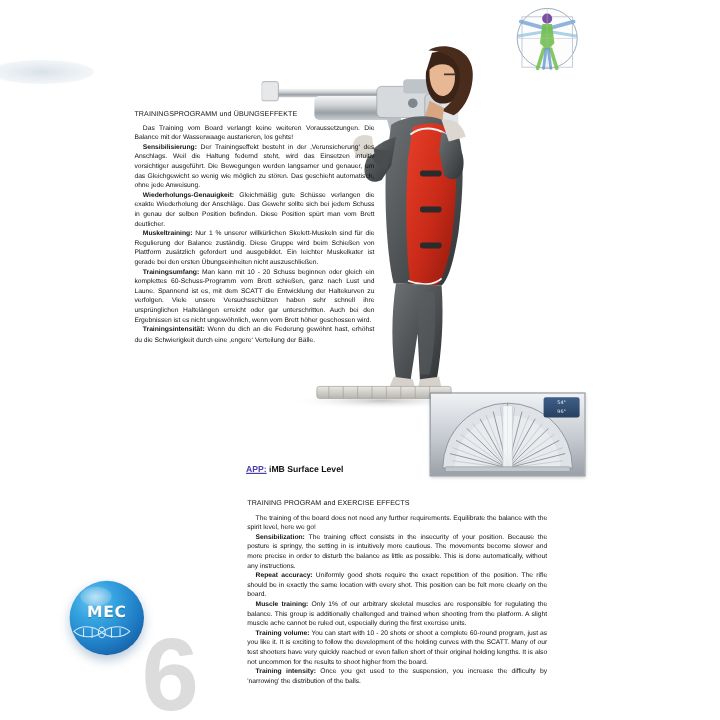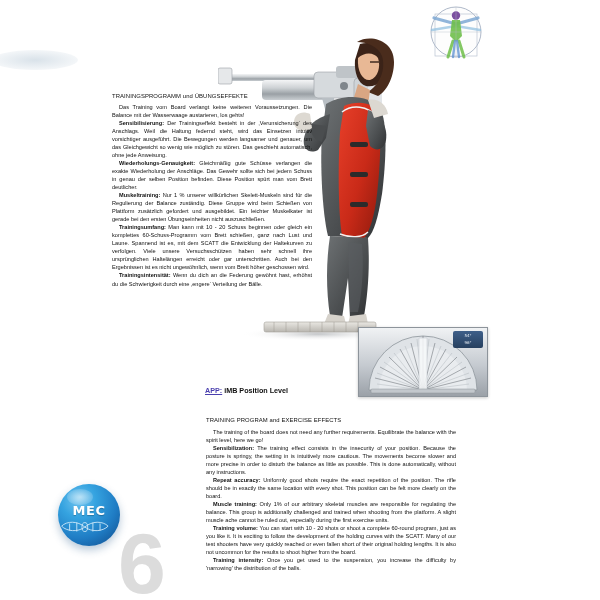--- a/index.html
+++ b/index.html
@@ -325,21 +325,21 @@
   <p><span class="run-in"></span><span>Das Training vom Board verlangt keine weiteren Voraussetzungen. Die Balance mit der Wasserwaage austarieren, los gehts!</span></p>
   <p><span class="run-in">Sensibilisierung:</span><span> Der Trainingseffekt besteht in der ‚Verunsicherung‘ des Anschlags. Weil die Haltung federnd steht, wird das Einsetzen intuitiv vorsichtiger ausgeführt. Die Bewegungen werden langsamer und genauer, um das Gleichgewicht so wenig wie möglich zu stören. Das geschieht automatisch, ohne jede Anweisung.</span></p>
   <p><span class="run-in">Wiederholungs-Genauigkeit:</span><span> Gleichmäßig gute Schüsse verlangen die exakte Wiederholung der Anschläge. Das Gewehr sollte sich bei jedem Schuss in genau der selben Position befinden. Diese Position spürt man vom Brett deutlicher.</span></p>
   <p><span class="run-in">Muskeltraining:</span><span> Nur 1 % unserer willkürlichen Skelett-Muskeln sind für die Regulierung der Balance zuständig. Diese Gruppe wird beim Schießen von Plattform zusätzlich gefordert und ausgebildet. Ein leichter Muskelkater ist gerade bei den ersten Übungseinheiten nicht auszuschließen.</span></p>
   <p><span class="run-in">Trainingsumfang:</span><span> Man kann mit 10 - 20 Schuss beginnen oder gleich ein komplettes 60-Schuss-Programm vom Brett schießen, ganz nach Lust und Laune. Spannend ist es, mit dem SCATT die Entwicklung der Haltekurven zu verfolgen. Viele unsere Versuchsschützen haben sehr schnell ihre ursprünglichen Haltelängen erreicht oder gar unterschritten. Auch bei den Ergebnissen ist es nicht ungewöhnlich, wenn vom Brett höher geschossen wird.</span></p>
   <p><span class="run-in">Trainingsintensität:</span><span> Wenn du dich an die Federung gewöhnt hast, erhöhst du die  Schwierigkeit durch eine ‚engere‘ Verteilung der Bälle.</span></p>
 </div>
 
 <div class="abs" id="app-caption">
   <span class="app-word">APP:</span>
-  <span class="app-name">iMB Position Level</span>
+  <span class="app-name">iMB Surface Level</span>
 </div>
 
 <div class="abs" id="device-shot">
   <div id="device-badge">
     <div>54°</div>
     <div>96°</div>
   </div>
   <svg viewBox="0 0 128 68" width="128" height="68">
     <defs>
       <linearGradient id="dialFace" x1="0" y1="0" x2="0" y2="1">

